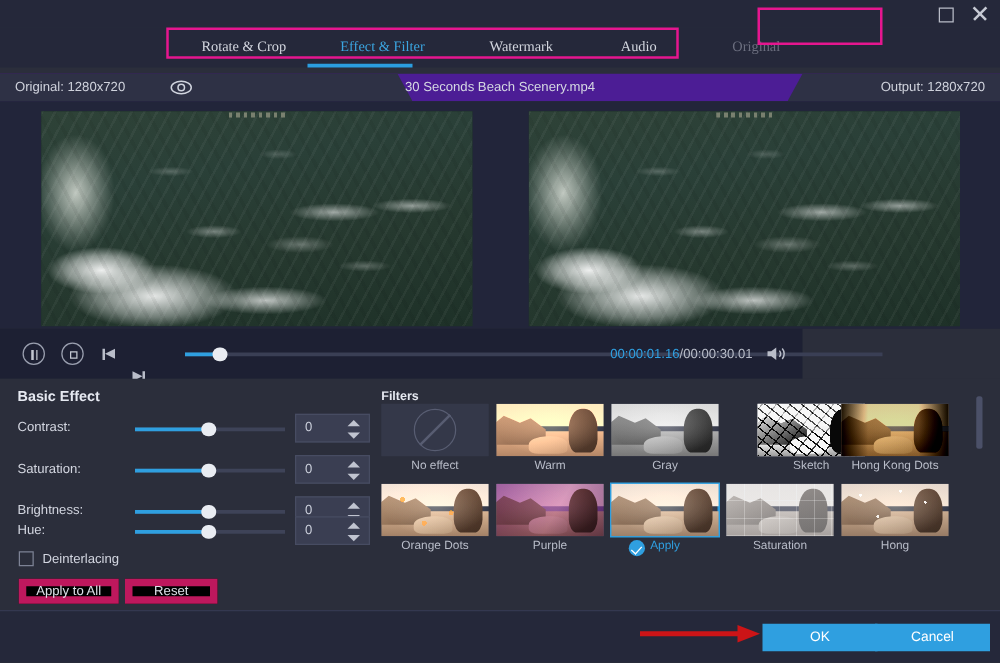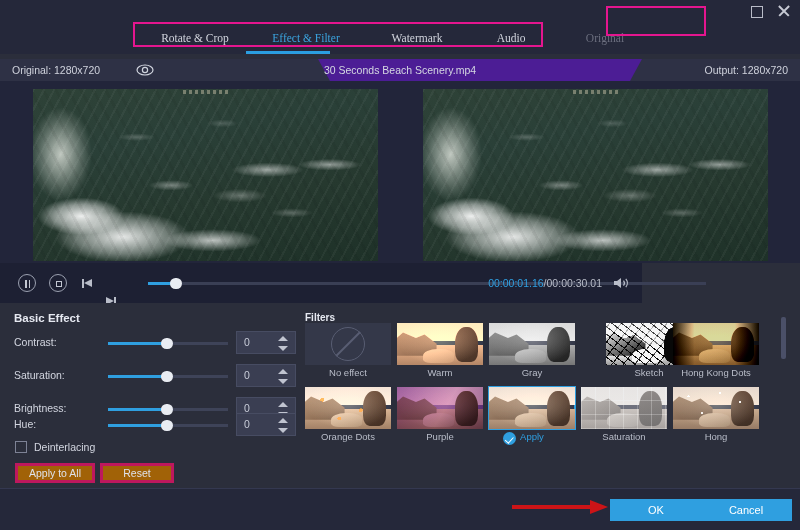--- a/index.html
+++ b/index.html
@@ -245,21 +245,21 @@
     position: absolute; left: 15px; top: 138px;
     display: flex; align-items: center; gap: 7px; cursor: pointer;
   }
   .cbox {
     width: 12px; height: 12px; border: 1.3px solid #7d8295; background: #2b2e3b;
   }
   .deint-label { font-size: 10.5px; color: #d3d6e0; }
 
   .btn {
     position: absolute; top: 160px; height: 20px;
-    background: #a16207; border: 3px solid #be185d;
+    background: #000000; border: 6px solid #be185d;
     display: flex; align-items: center; justify-content: center;
     font-size: 10.5px; color: #dfe2ea; cursor: pointer;
   }
   .btn.apply { left: 15px; width: 80px; }
   .btn.reset { left: 100px; width: 74px; }
 
   
   .filters-title {
     position: absolute; left: 305px; top: 9px;
     font-size: 10px; font-weight: bold; color: #e6e9f1;

